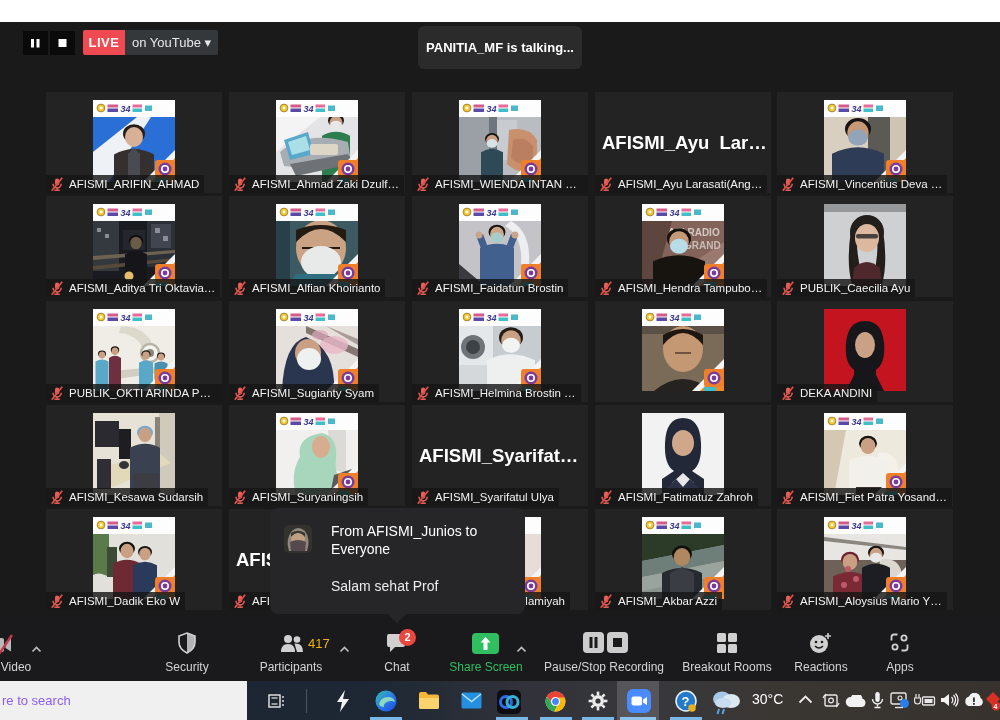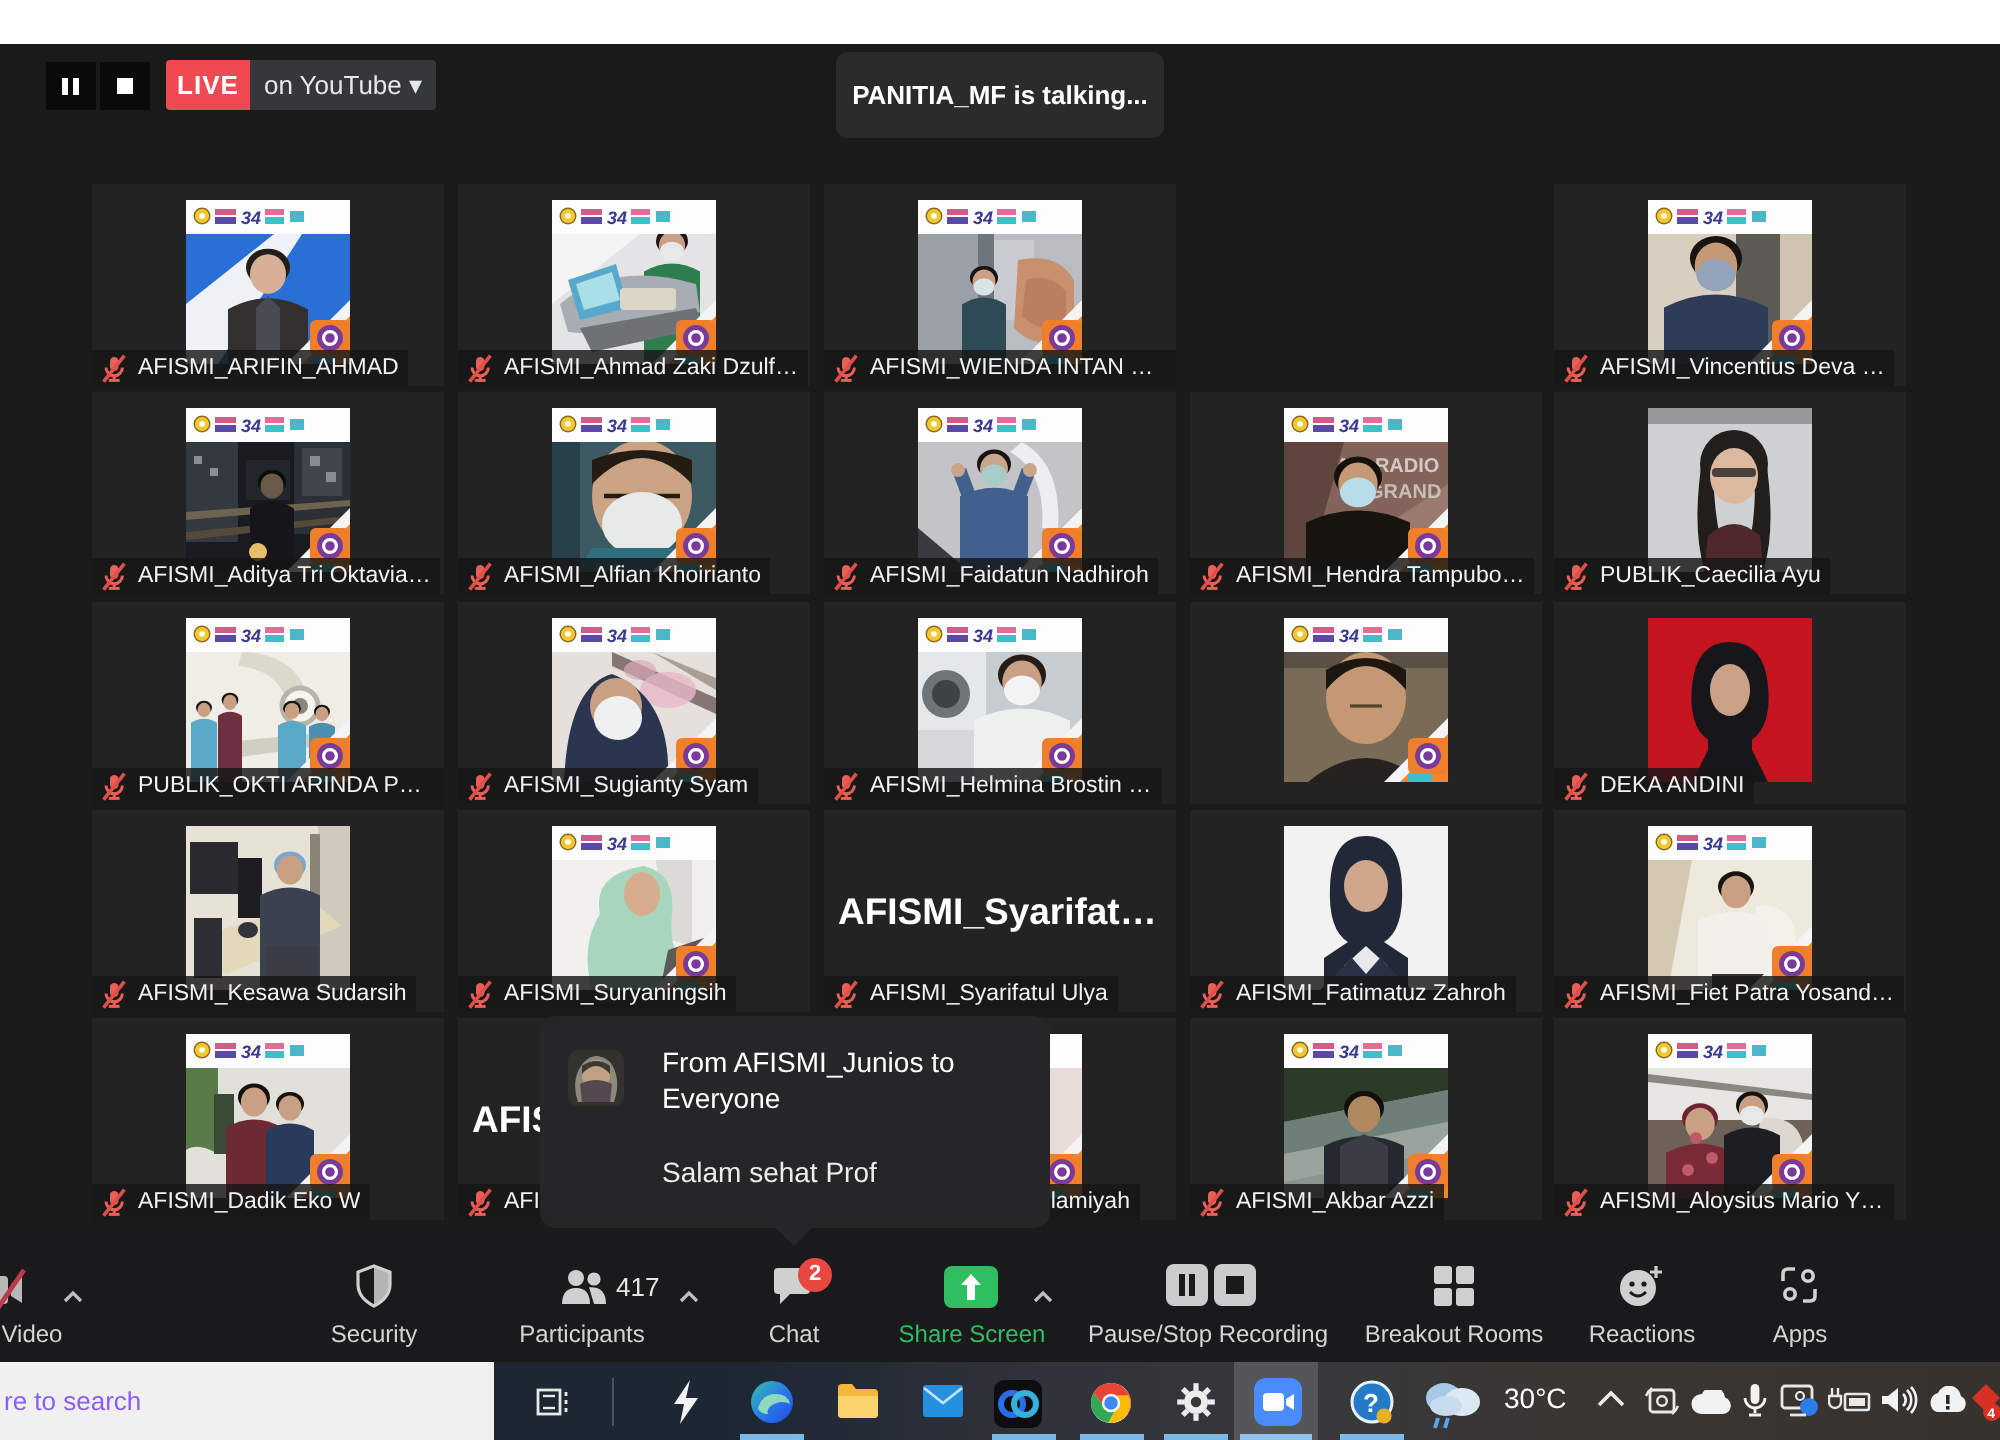--- a/index.html
+++ b/index.html
@@ -13,21 +13,21 @@
 .big{position:absolute;left:7px;top:0;width:168px;height:101px;display:flex;align-items:center;color:#fff;font-size:18.5px;font-weight:bold;white-space:nowrap;overflow:hidden}
 .lbl{position:absolute;left:0;bottom:0;max-width:176px;height:18px;background:rgba(22,22,22,0.82);display:flex;align-items:center;padding:0 5px 0 4px;gap:5px}
 .lbl span{color:#f2f2f2;font-size:11.5px;white-space:nowrap;overflow:hidden;text-overflow:ellipsis;max-width:151px}
 .mic{flex:0 0 auto}
 .toolbar{position:absolute;left:0;top:617px;width:1000px;height:64px;background:#1a1a1c}
 .ticon{position:absolute}
 .cam{position:absolute}
 .chev{position:absolute;top:22px}
 .tlab{position:absolute;top:43px;text-align:center;font-size:12px;color:#d4d4d4;white-space:nowrap}
 .tlab.green{color:#2fbe60}
-.num{position:absolute;font-size:13px;color:#e5e5e5}
+.num{position:absolute;font-size:13px;color:#eab308}
 .badge{position:absolute;width:17px;height:17px;border-radius:50%;background:#e8483f;color:#fff;font-size:11px;font-weight:bold;text-align:center;line-height:17px}
 .taskbar{position:absolute;left:0;top:681px;width:1000px;height:39px;background:linear-gradient(90deg,#1b2430 0%,#1e2834 38%,#31323a 52%,#38383c 66%,#3a3632 78%,#37322e 100%)}
 .search{position:absolute;left:0;top:0;width:247px;height:39px;background:#f0f0f0;color:#8b5cf6;font-size:13px;line-height:39px;padding-left:2px}
 .ul{position:absolute;top:36px;width:32px;height:3px;background:#7ab8e8}
 .popup{position:absolute;left:270px;top:508px;width:255px;height:106px;background:#262628;border-radius:8px;z-index:5}
 .pav{position:absolute;left:14px;top:17px}
 .ptitle{position:absolute;left:61px;top:14px;width:175px;color:#fff;font-weight:normal;font-size:14px;line-height:18px}
 .pbody{position:absolute;left:61px;top:70px;color:#ececec;font-size:14px}
 .ptail{position:absolute;left:118px;top:106px;width:0;height:0;border-left:9px solid transparent;border-right:9px solid transparent;border-top:9px solid #262628}
 </style></head>
@@ -151,20 +151,33 @@
         <svg class="mic" width="14" height="15" viewBox="0 0 14 15">
           <rect x="5" y="1.5" width="4.2" height="7" rx="2.1" fill="#e86058"></rect>
           <path d="M3 6.8 a4.1 4.1 0 0 0 8.2 0" fill="none" stroke="#e86058" stroke-width="1.5"></path>
           <line x1="7.1" y1="10.9" x2="7.1" y2="12.6" stroke="#e86058" stroke-width="1.5"></line>
           <line x1="4.4" y1="13.2" x2="9.8" y2="13.2" stroke="#e86058" stroke-width="1.5"></line>
           <line x1="12.2" y1="0.8" x2="1.8" y2="13.8" stroke="#e05048" stroke-width="1.8"></line>
         </svg>
         <span>AFISMI_WIENDA INTAN P…</span>
       </div>
     </div>
+<div class="tile" style="left:595px;top:92px">
+      <div class="big">AFISMI_Ayu&nbsp; Lar…</div>
+      <div class="lbl">
+        <svg class="mic" width="14" height="15" viewBox="0 0 14 15">
+          <rect x="5" y="1.5" width="4.2" height="7" rx="2.1" fill="#e86058"></rect>
+          <path d="M3 6.8 a4.1 4.1 0 0 0 8.2 0" fill="none" stroke="#e86058" stroke-width="1.5"></path>
+          <line x1="7.1" y1="10.9" x2="7.1" y2="12.6" stroke="#e86058" stroke-width="1.5"></line>
+          <line x1="4.4" y1="13.2" x2="9.8" y2="13.2" stroke="#e86058" stroke-width="1.5"></line>
+          <line x1="12.2" y1="0.8" x2="1.8" y2="13.8" stroke="#e05048" stroke-width="1.8"></line>
+        </svg>
+        <span>AFISMI_Ayu Larasati(Ang…</span>
+      </div>
+    </div>
 <div class="tile" style="left:777px;top:92px">
       <svg class="ph" width="82" height="82" viewBox="0 0 82 82">
         <rect width="82" height="82" fill="#d9cfc0"></rect>
         <rect x="44" y="17" width="22" height="60" fill="#5c5a55"></rect>
         <rect x="66" y="17" width="16" height="65" fill="#cfc4b2"></rect>
         <ellipse cx="34" cy="29.1" rx="13" ry="11.049999999999999" fill="#181310"></ellipse>
         <ellipse cx="34" cy="33" rx="10.66" ry="11.700000000000001" fill="#c59878"></ellipse>
         <ellipse cx="34" cy="37.55" rx="9.75" ry="8.06" fill="#93a4b8"></ellipse>
         <path d="M8.0 53.800000000000004 Q34 40.8 60.0 53.800000000000004 L60.0 82 L8.0 82 Z" fill="#2e3c58"></path>
         <path d="M50 82 L82 50 L82 82 Z" fill="#f4f4f4"></path>
@@ -301,21 +314,21 @@
         <rect x="52" y="5.5" width="7" height="5.5" fill="#4ab8c8"></rect>
       </svg>
       <div class="lbl">
         <svg class="mic" width="14" height="15" viewBox="0 0 14 15">
           <rect x="5" y="1.5" width="4.2" height="7" rx="2.1" fill="#e86058"></rect>
           <path d="M3 6.8 a4.1 4.1 0 0 0 8.2 0" fill="none" stroke="#e86058" stroke-width="1.5"></path>
           <line x1="7.1" y1="10.9" x2="7.1" y2="12.6" stroke="#e86058" stroke-width="1.5"></line>
           <line x1="4.4" y1="13.2" x2="9.8" y2="13.2" stroke="#e86058" stroke-width="1.5"></line>
           <line x1="12.2" y1="0.8" x2="1.8" y2="13.8" stroke="#e05048" stroke-width="1.8"></line>
         </svg>
-        <span>AFISMI_Faidatun Nadhiroh</span>
+        <span>AFISMI_Faidatun Brostin</span>
       </div>
     </div>
 <div class="tile" style="left:595px;top:196px">
       <svg class="ph" width="82" height="82" viewBox="0 0 82 82">
         <rect width="82" height="82" fill="#83635a"></rect>
         <path d="M0 17 L30 17 L12 82 L0 82 Z" fill="#5e453e"></path>
         <path d="M52 58 L82 38 L82 60 L62 74 Z" fill="#9a7a6e"></path>
         <text x="26" y="32" font-size="10" fill="#ddd4ce" font-weight="bold" opacity="0.9">ASI RADIO</text>
         <text x="42" y="45" font-size="10" fill="#d0c6c0" font-weight="bold" opacity="0.9">GRAND</text>
         <ellipse cx="37" cy="34.4" rx="12" ry="10.2" fill="#14100c"></ellipse>

